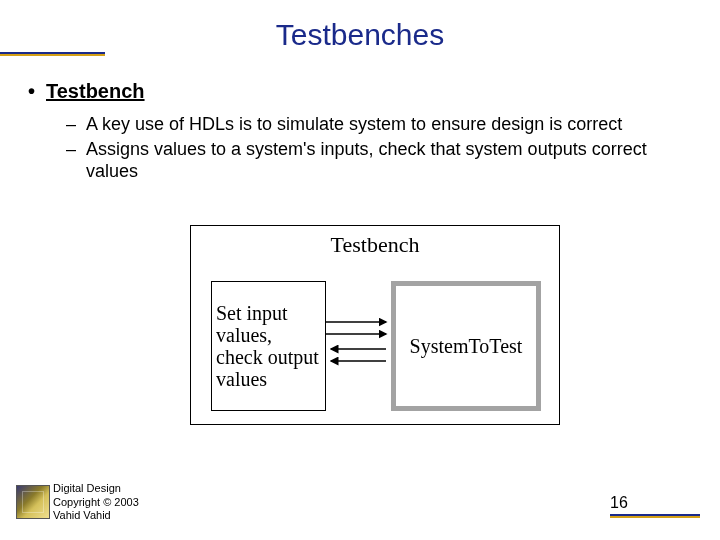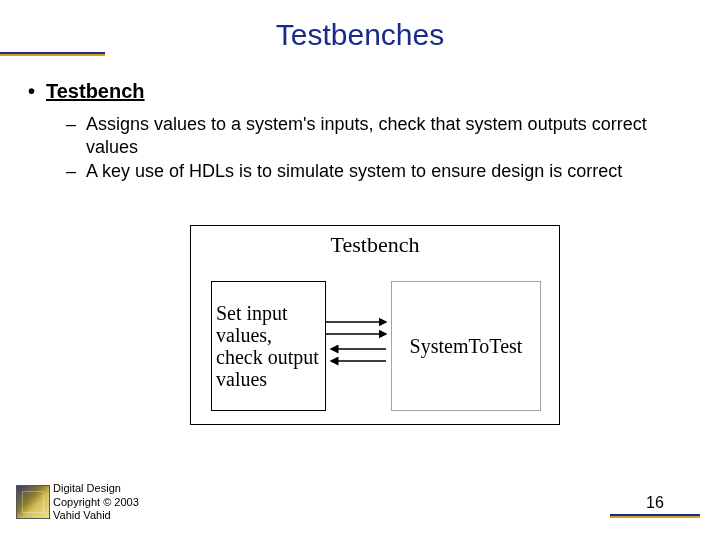--- a/index.html
+++ b/index.html
@@ -99,21 +99,21 @@
     font-size: 20px;
     line-height: 1.1;
     padding: 4px;
   }
   .box-right {
     position: absolute;
     top: 55px;
     left: 200px;
     width: 150px;
     height: 130px;
-    border: 1px solid #a3a3a3;
+    border: 5px solid #a3a3a3;
     display: flex;
     align-items: center;
     justify-content: center;
     text-align: center;
     font-size: 20px;
     padding: 4px;
   }
   .arrows {
     position: absolute;
     top: 88px;
@@ -144,21 +144,21 @@
   }
   .footer-text {
     font-size: 11px;
     line-height: 1.2;
     color: #000;
   }
   .footer-right {
     position: absolute;
     bottom: 22px;
     right: 20px;
-    text-align: center;
+    text-align: left;
   }
   .page-num {
     font-size: 16px;
     color: #000;
     margin-bottom: 2px;
   }
   .footer-stripe {
     width: 90px;
     height: 4px;
     background: linear-gradient(to bottom, #1a2a8a 0%, #1a2a8a 50%, #d4a017 50%, #d4a017 100%);
@@ -168,22 +168,22 @@
 </head>
 <body>
 
 <div class="title-bar">
   <div class="title-stripe"></div>
   <div class="title-text">Testbenches</div>
 </div>
 
 <div class="content">
   <div class="bullet-l1">Testbench</div>
+  <div class="bullet-l2">A key use of HDLs is to simulate system to ensure design is correct</div>
   <div class="bullet-l2">Assigns values to a system's inputs, check that system outputs correct values</div>
-  <div class="bullet-l2">A key use of HDLs is to simulate system to ensure design is correct</div>
 </div>
 
 <div class="diagram">
   <div class="diagram-title">Testbench</div>
   <div class="box-left">Set input values, check output values</div>
   <div class="box-right">SystemToTest</div>
   <svg class="arrows" viewBox="0 0 65 60">
     <defs>
       <marker id="ah" markerWidth="6" markerHeight="6" refX="5" refY="3" orient="auto">
         <path d="M0,0 L6,3 L0,6 Z" fill="#000"></path>

